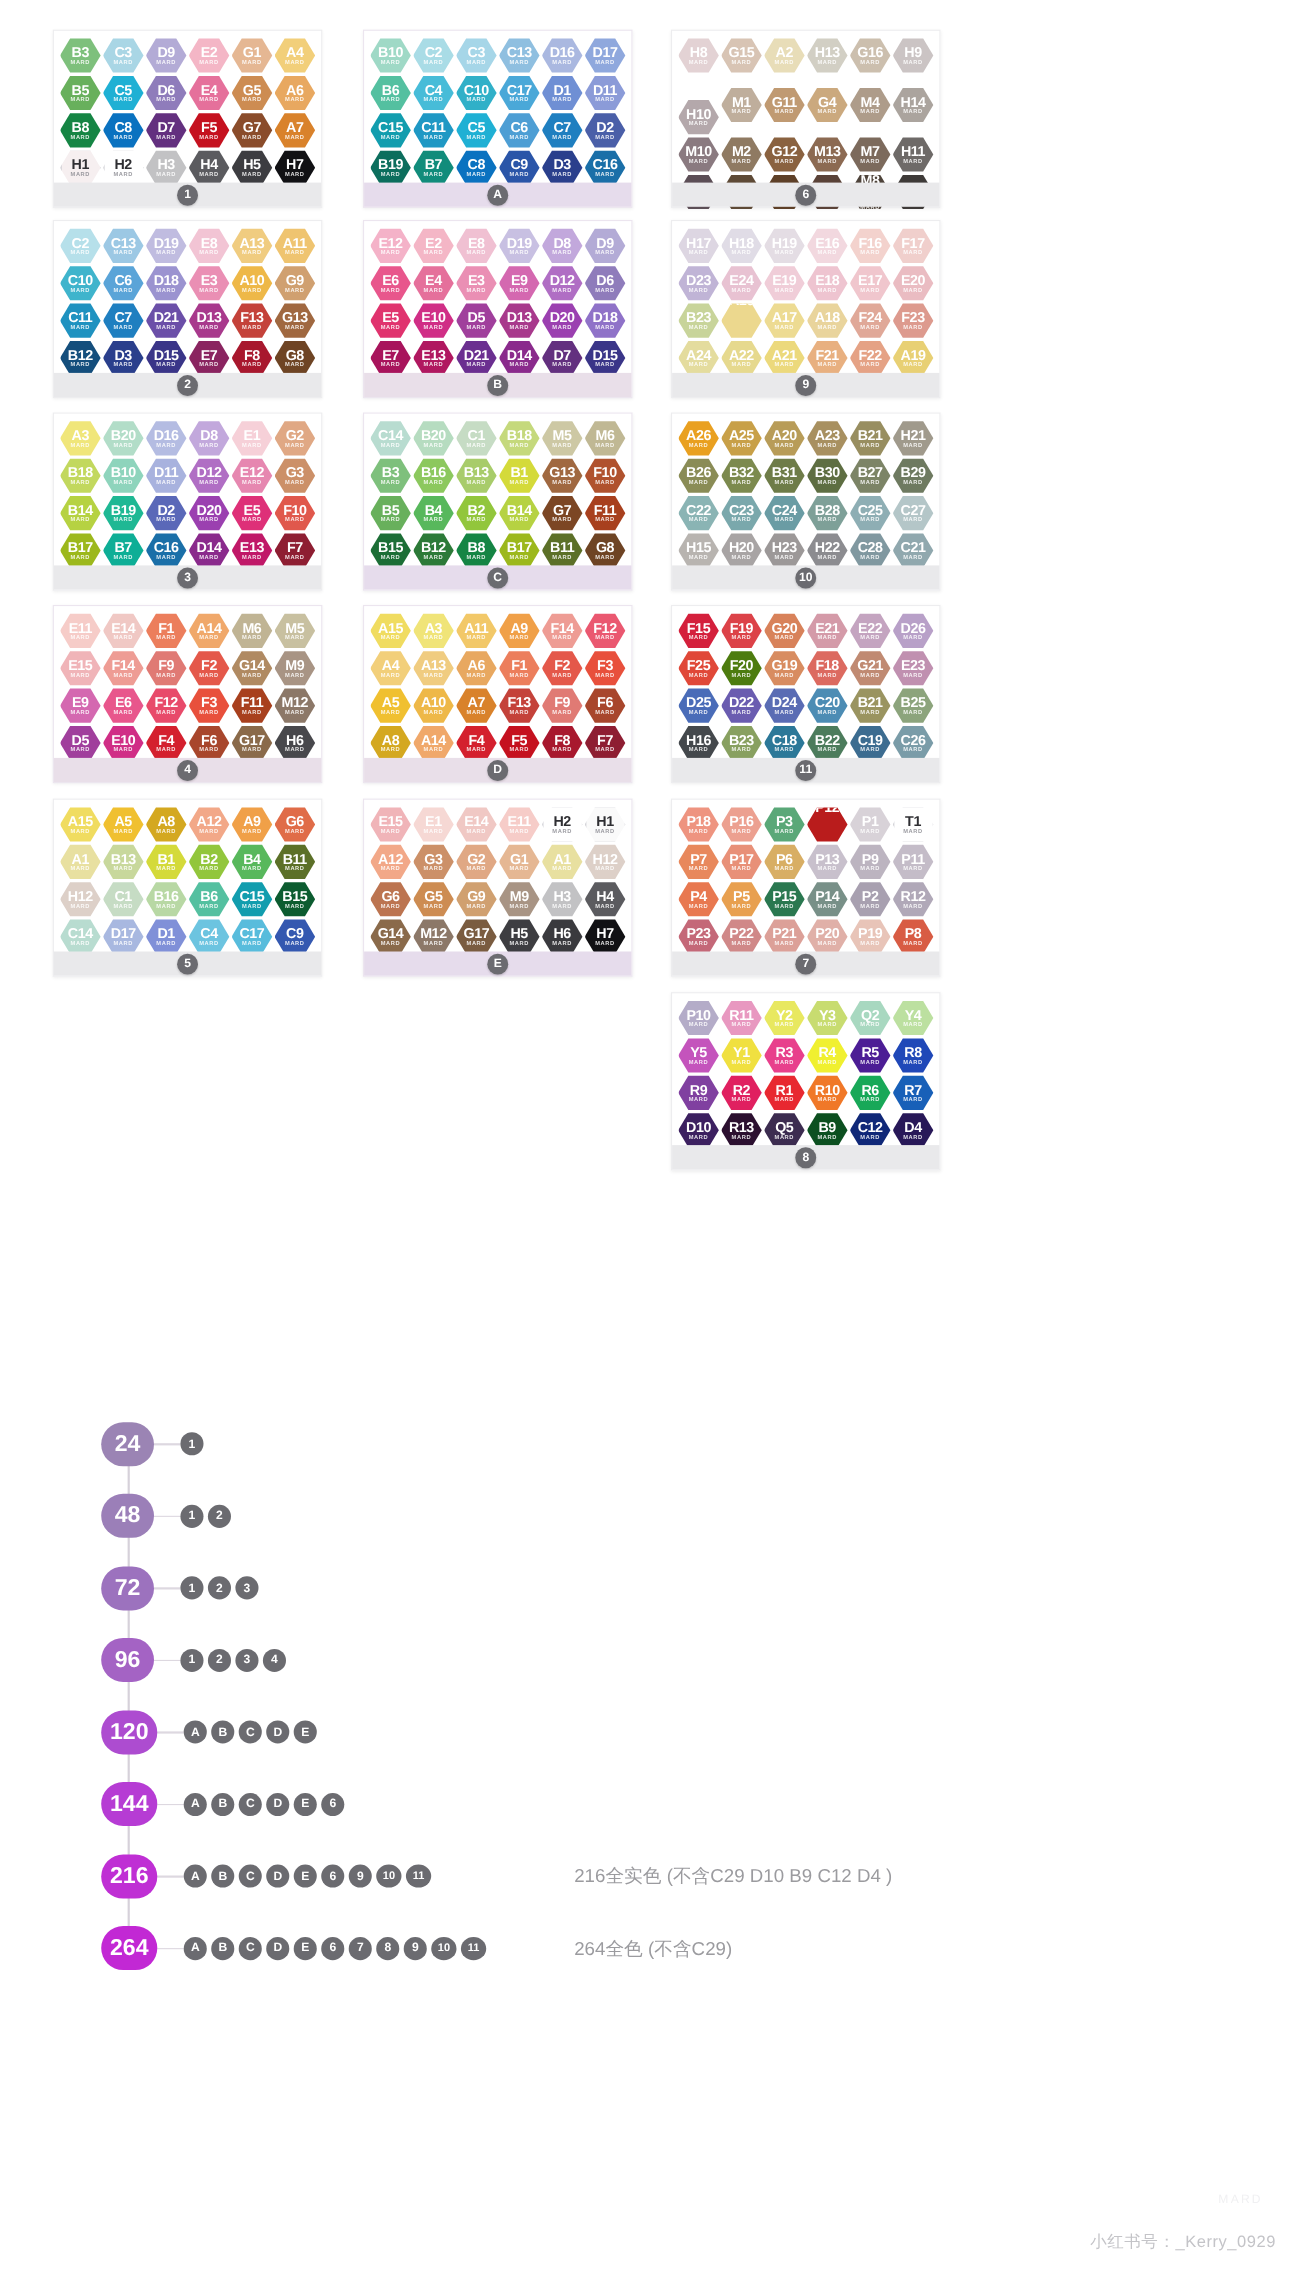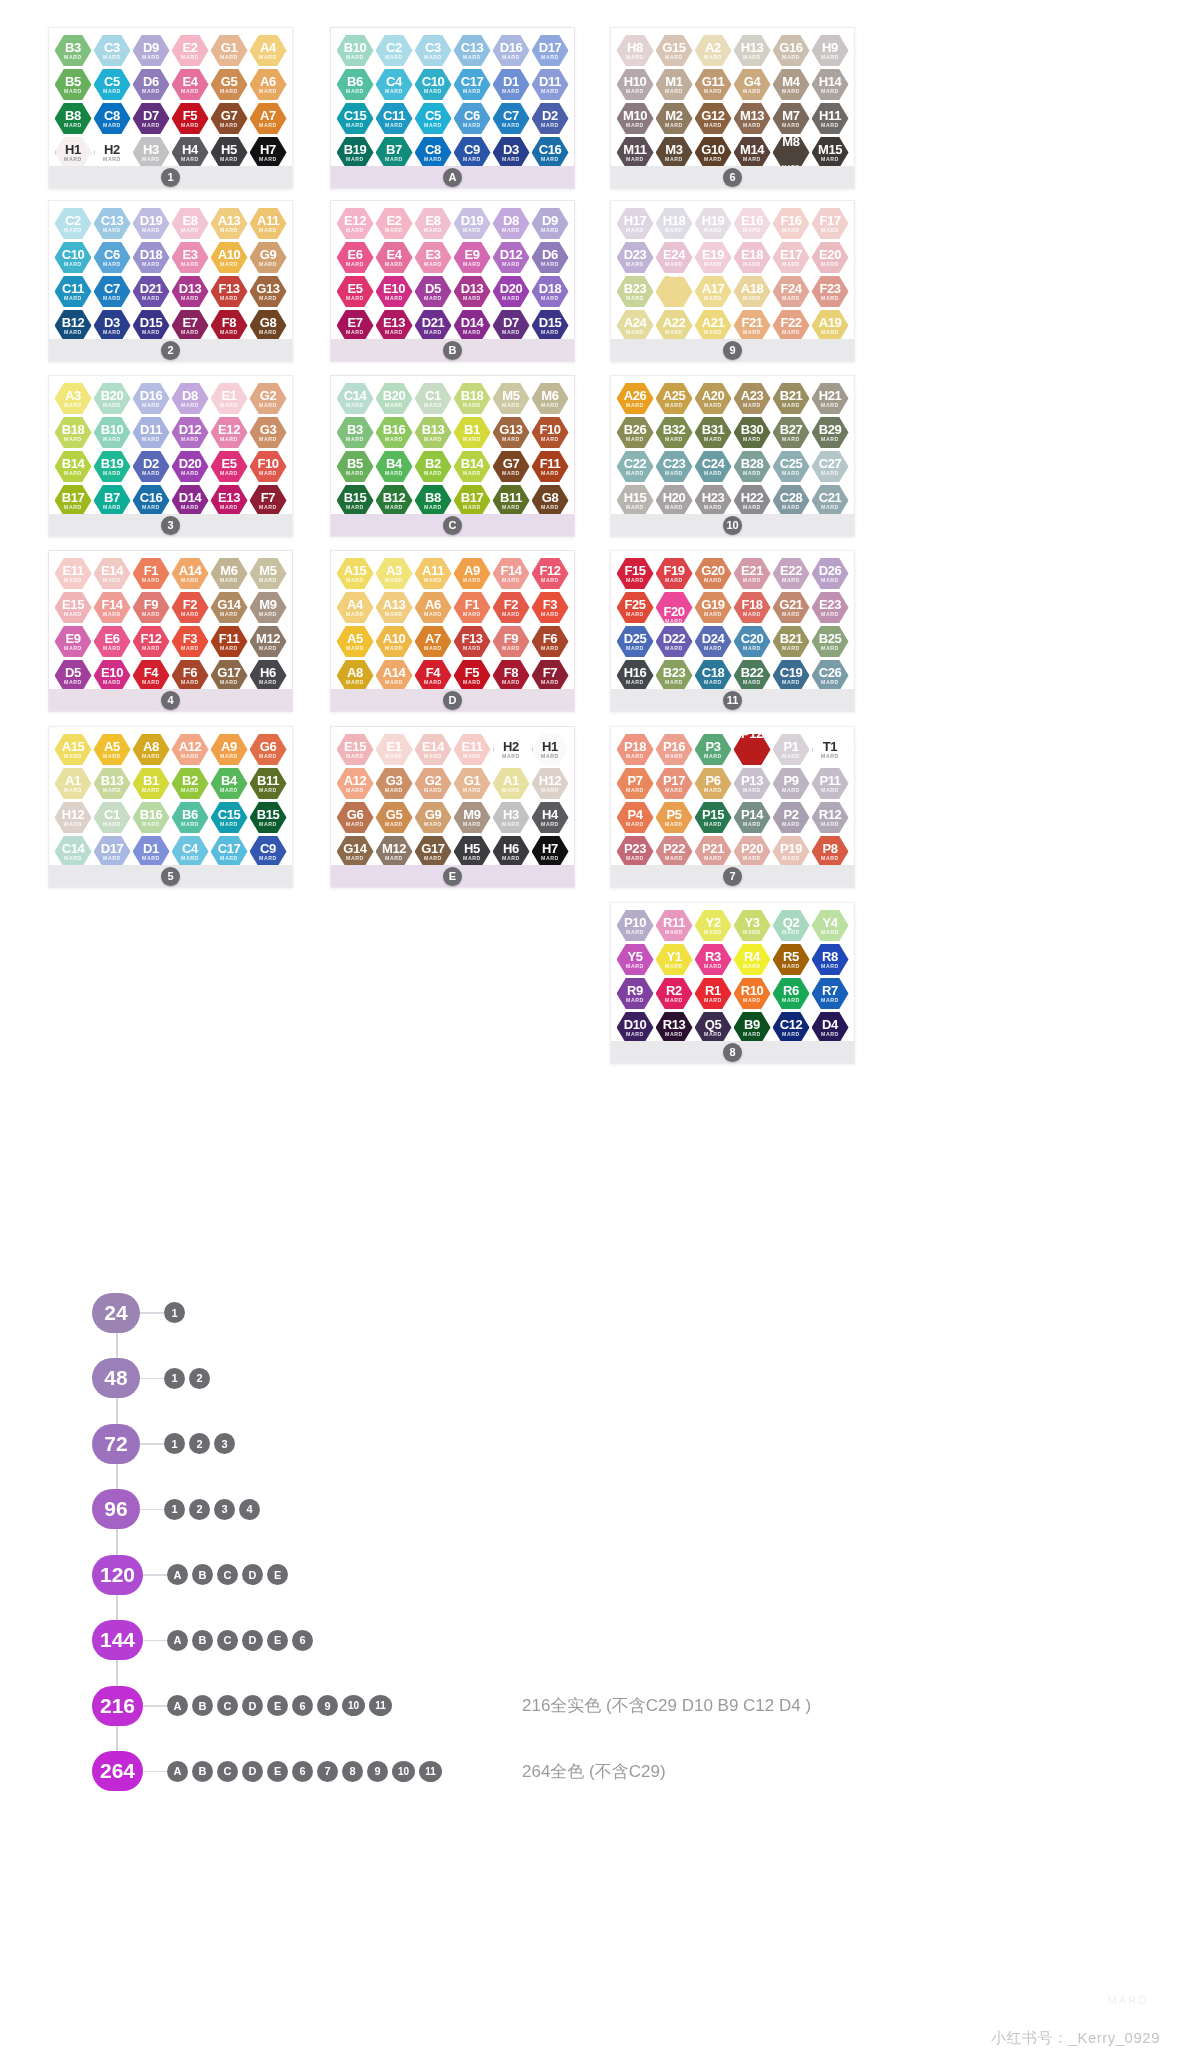--- a/index.html
+++ b/index.html
@@ -467,21 +467,21 @@
               <span class="brand">MARD</span>
             </div>
           </div>
           <div class="cell">
             <div class="hex" style="background: rgb(203, 196, 196);">
               <span class="code">H9</span>
               <span class="brand">MARD</span>
             </div>
           </div>
           <div class="cell">
-            <div class="hex" style="background: rgb(180, 168, 171);">
+            <div class="hex" style="background: rgb(180, 168, 171); margin-top: 22px;">
               <span class="code">H10</span>
               <span class="brand">MARD</span>
             </div>
           </div>
           <div class="cell">
             <div class="hex" style="background: rgb(191, 174, 156);">
               <span class="code">M1</span>
               <span class="brand">MARD</span>
             </div>
           </div>
@@ -1832,21 +1832,21 @@
               <span class="brand">MARD</span>
             </div>
           </div>
           <div class="cell">
             <div class="hex" style="background: rgb(224, 72, 56);">
               <span class="code">F25</span>
               <span class="brand">MARD</span>
             </div>
           </div>
           <div class="cell">
-            <div class="hex" style="background: #ec4899; justify-content: flex-end;">
+            <div class="hex" style="background: #4d7c0f;">
               <span class="code">F20</span>
               <span class="brand">MARD</span>
             </div>
           </div>
           <div class="cell">
             <div class="hex" style="background: rgb(216, 140, 96);">
               <span class="code">G19</span>
               <span class="brand">MARD</span>
             </div>
           </div>
@@ -2457,21 +2457,21 @@
               <span class="brand">MARD</span>
             </div>
           </div>
           <div class="cell">
             <div class="hex" style="background: rgb(240, 240, 48);">
               <span class="code">R4</span>
               <span class="brand">MARD</span>
             </div>
           </div>
           <div class="cell">
-            <div class="hex" style="background: #a16207; text-align: right;">
+            <div class="hex" style="background: #4c1d95; text-align: right;">
               <span class="code">R5</span>
               <span class="brand">MARD</span>
             </div>
           </div>
           <div class="cell">
             <div class="hex" style="background: rgb(32, 72, 184);">
               <span class="code">R8</span>
               <span class="brand">MARD</span>
             </div>
           </div>

